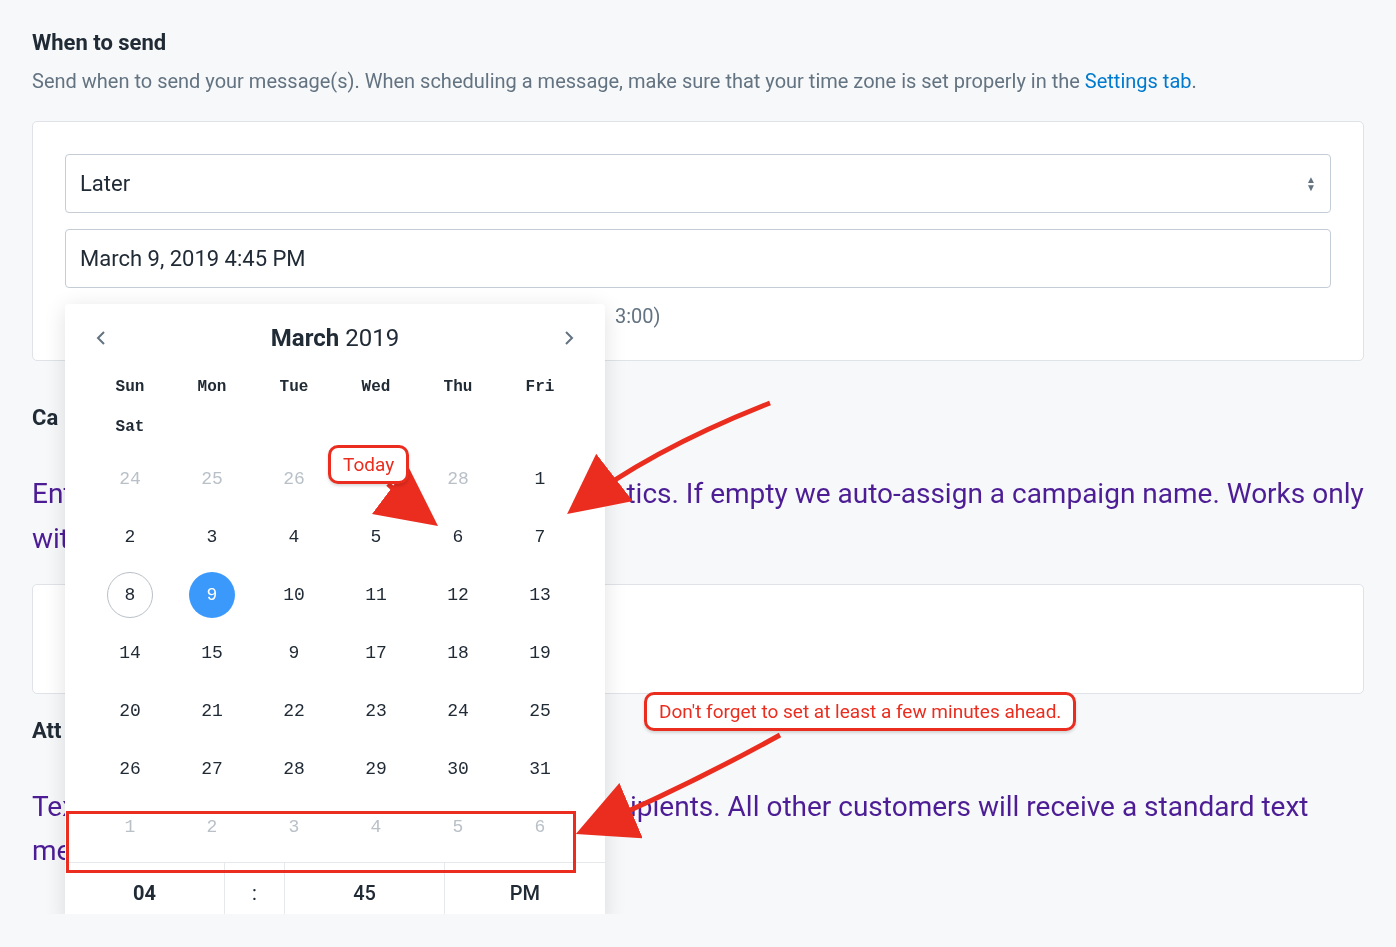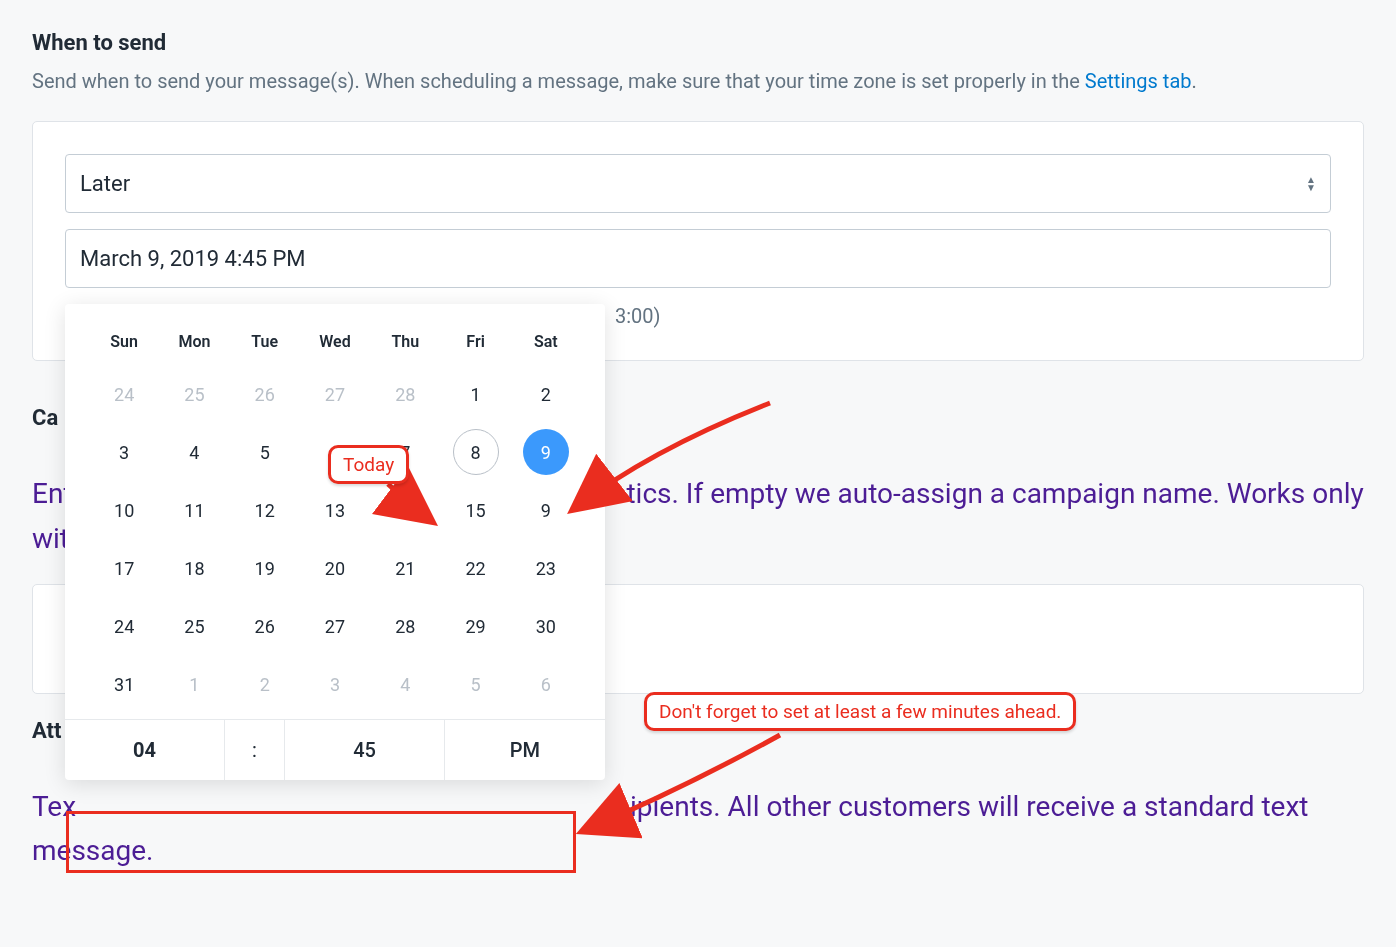--- a/index.html
+++ b/index.html
@@ -87,22 +87,23 @@
     width: 24px; height: 24px;
     display: flex; align-items: center; justify-content: center;
     color: #637381;
     cursor: pointer;
     font-size: 18px;
   }
   .cal-title { font-size: 24px; color: #212b36; }
   .cal-title b { font-weight: 700; }
   .cal-grid {
     display: grid;
-    grid-template-columns: repeat(7, 1fr);
+    grid-template-columns: repeat(6, 1fr);
     text-align: center;
+    font-family: Liberation Mono, monospace;
   }
   .cal-dow {
     font-size: 16px;
     font-weight: 600;
     color: #212b36;
     padding: 8px 0 14px 0;
   }
   .cal-day {
     height: 58px;
     display: flex;
@@ -210,20 +211,37 @@
     </div>
   </div>
   <div class="input-wrapper">
     <div class="field">
       <span>March 9, 2019 4:45 PM</span>
     </div>
   </div>
   <div class="tz-row" style="padding-left:550px;">3:00)</div>
 
   <div class="calendar">
+    <div class="cal-header">
+      <div class="cal-nav">
+        <svg width="12" height="16" viewBox="0 0 12 16">
+            <path d="M9 2 L3 8 L9 14" fill="none" stroke="#637381" stroke-width="2"></path>
+          </svg>
+      </div>
+      <div class="cal-title">
+        <b>March</b>
+        <span> </span>
+        <span>2019</span>
+      </div>
+      <div class="cal-nav">
+        <svg width="12" height="16" viewBox="0 0 12 16">
+            <path d="M3 2 L9 8 L3 14" fill="none" stroke="#637381" stroke-width="2"></path>
+          </svg>
+      </div>
+    </div>
     <div class="cal-grid" id="dow-row">
         <div class="cal-dow">Sun</div>
         <div class="cal-dow">Mon</div>
         <div class="cal-dow">Tue</div>
         <div class="cal-dow">Wed</div>
         <div class="cal-dow">Thu</div>
         <div class="cal-dow">Fri</div>
         <div class="cal-dow">Sat</div>
       </div>
     <div class="cal-grid" id="cal-days">

